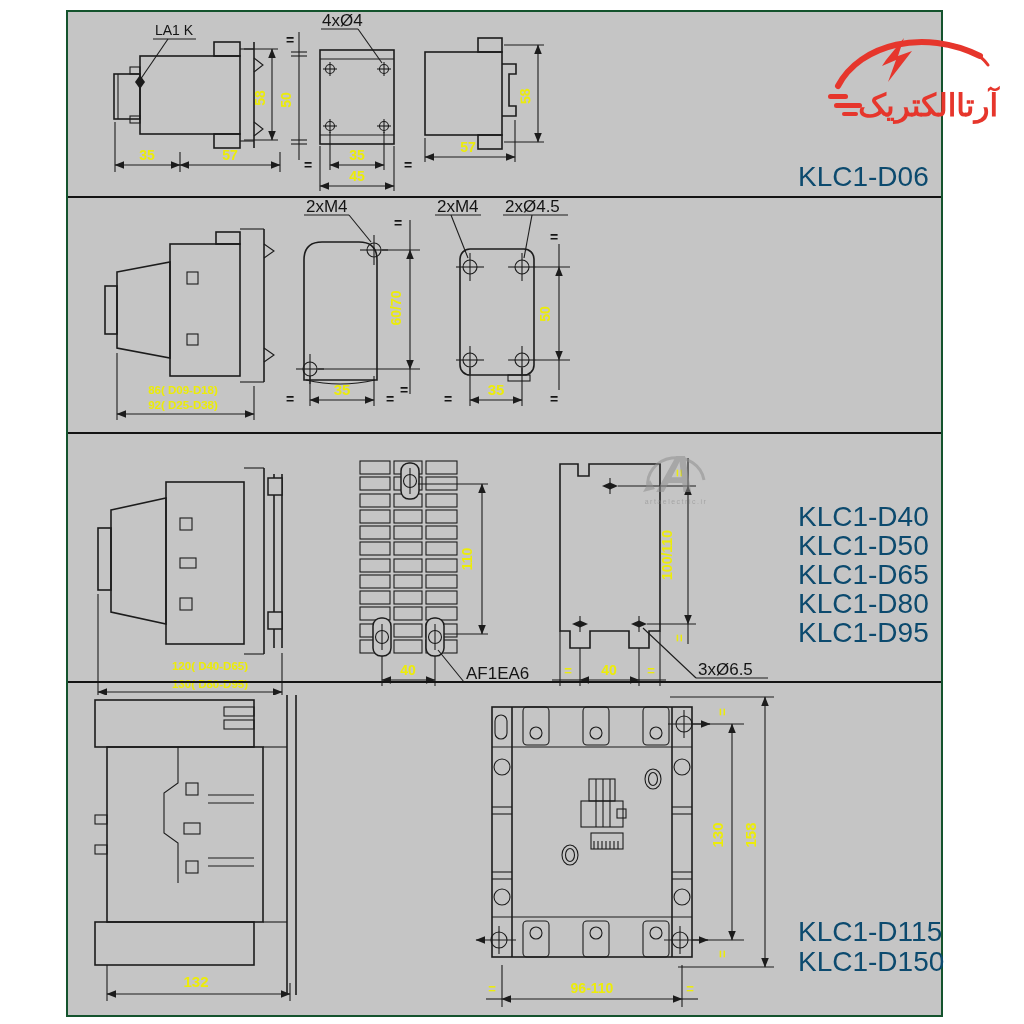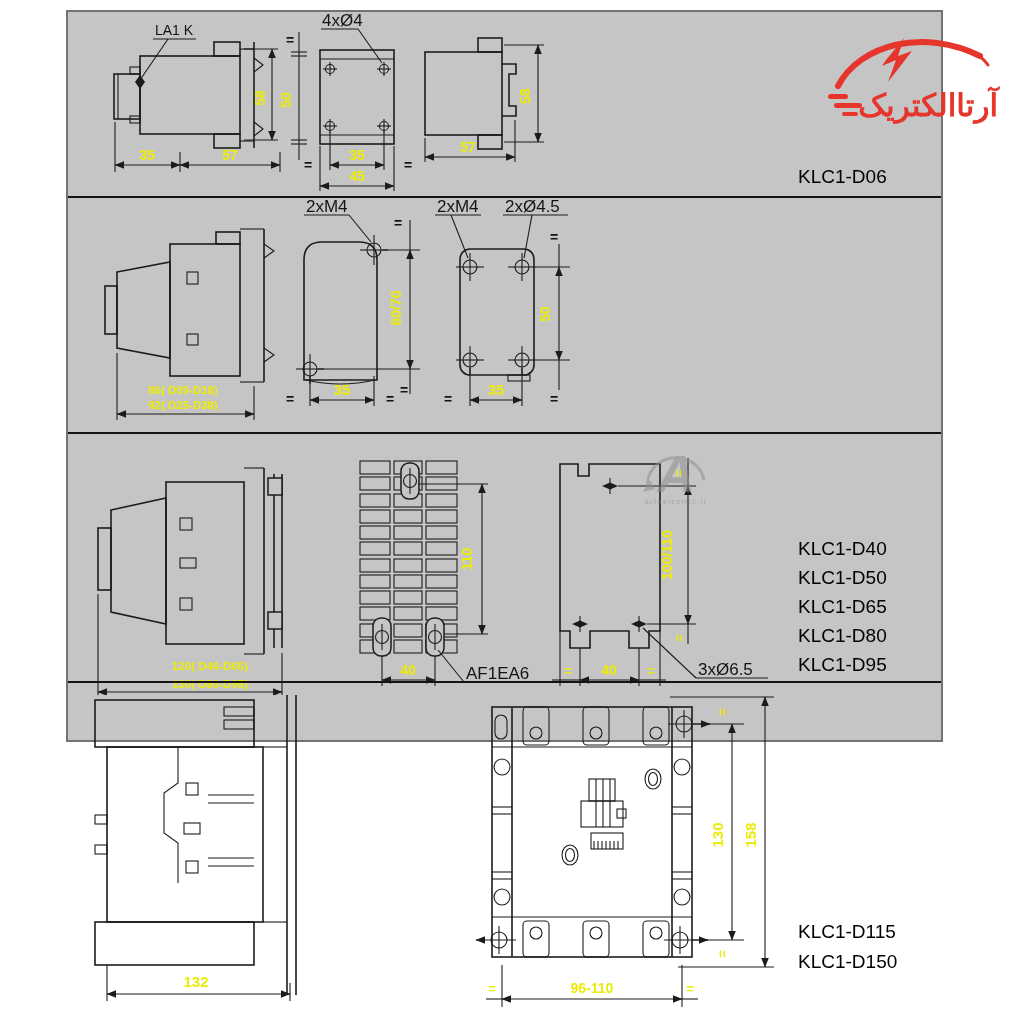--- a/index.html
+++ b/index.html
@@ -1,37 +1,37 @@
 <!DOCTYPE html>
 <html><head>
 <meta charset="utf-8">
 <style>
   html,body{margin:0;padding:0}
   body{width:1024px;height:1024px;background:#ffffff;position:relative;
        font-family:"Liberation Sans",sans-serif;overflow:hidden}
-  .panel{position:absolute;left:66px;top:10px;width:877px;height:732px;
-         background:#c5c5c5;border:2px solid #737373;box-sizing:border-box}
+  .panel{position:absolute;left:66px;top:10px;width:877px;height:1007px;
+         background:#c5c5c5;border:2px solid #14532d;box-sizing:border-box}
   .sec{position:absolute;left:0}
   .sec svg{display:block}
   .divider{position:absolute;left:0;width:873px;height:2px;background:#141414}
   
   .ln{fill:none;stroke:#1c1c1c;stroke-width:1.6}
   .ln2{fill:none;stroke:#1c1c1c;stroke-width:1.1}
   .dim{fill:none;stroke:#1c1c1c;stroke-width:1.1}
   .fillb{fill:#1c1c1c;stroke:none}
   .mask{fill:#c5c5c5;stroke:#1c1c1c;stroke-width:1.5}
   text{font-family:"Liberation Sans",sans-serif}
   .yt{fill:#ecec09;font-weight:bold;font-size:14px;text-anchor:middle}
   .yts{fill:#ecec09;font-weight:bold;font-size:11.5px;text-anchor:middle}
   .ytl{fill:#ecec09;font-weight:bold;font-size:15px;text-anchor:middle}
   .bt{fill:#141414;font-size:17px}
   .bts{fill:#141414;font-size:14px}
   .eq{fill:#141414;font-size:14px;font-weight:bold;text-anchor:middle}
   .eqy{fill:#ecec09;font-size:13px;font-weight:bold;text-anchor:middle}
-  .models{position:absolute;left:730px;color:#000000;font-size:19px;line-height:28px;white-space:nowrap}
+  .models{position:absolute;left:730px;color:#0c4a6e;font-size:28px;line-height:28px;white-space:nowrap}
   .logo{position:absolute;left:828px;top:28px;width:174px;height:102px}
   .wmark{position:absolute;left:634px;top:440px;width:84px;height:72px;opacity:.55}
 </style>
 </head>
 <body>
 
 <div class="panel">
 
   <div class="sec" style="top:0;height:184px">
     <svg width="873" height="184" viewBox="0 0 873 184">
@@ -454,21 +454,21 @@
     </svg>
   </div>
 
   <div class="divider" style="top:184px"></div>
   <div class="divider" style="top:420px"></div>
   <div class="divider" style="top:669px"></div>
 
   <div class="models" style="top:151px">
     <div>KLC1-D06</div>
   </div>
-  <div class="models" style="top:522px;line-height:29px">
+  <div class="models" style="top:490px;line-height:29px">
     <div>KLC1-D40</div>
     <div>KLC1-D50</div>
     <div>KLC1-D65</div>
     <div>KLC1-D80</div>
     <div>KLC1-D95</div>
   </div>
   <div class="models" style="top:905px;line-height:30px">
     <div>KLC1-D115</div>
     <div>KLC1-D150</div>
   </div>

